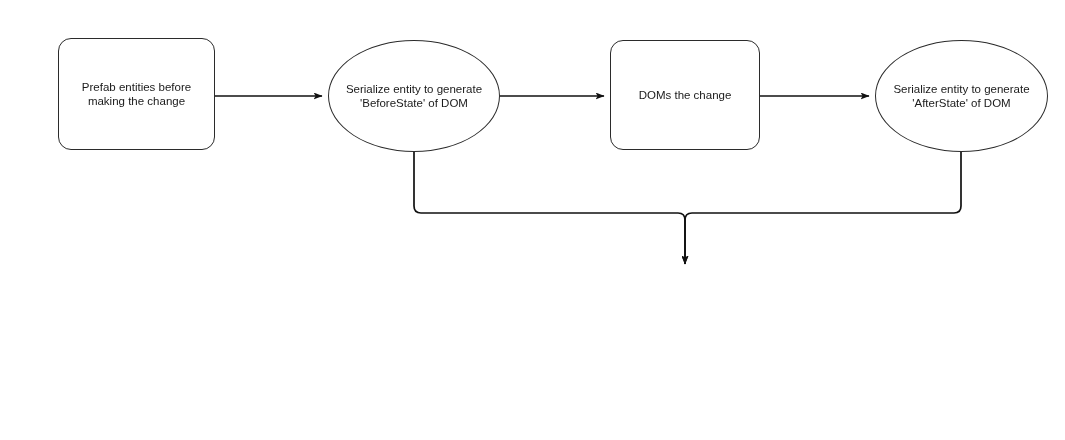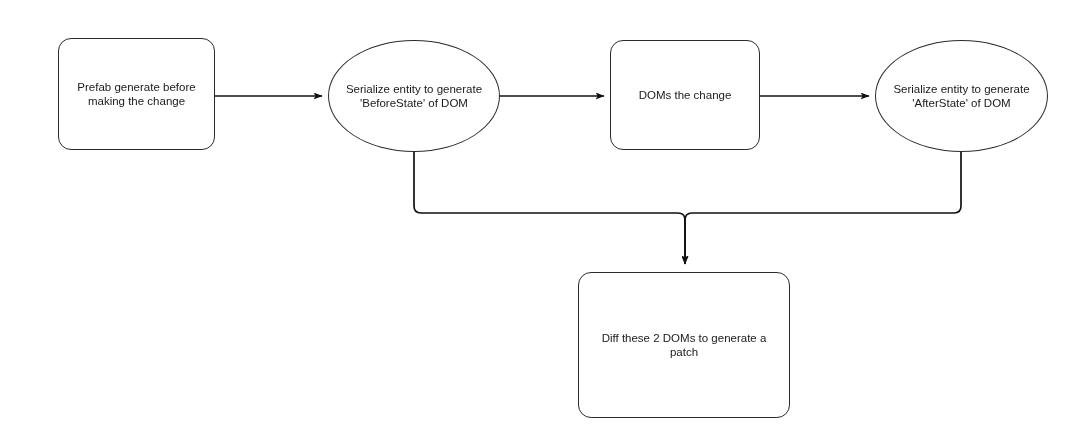--- a/index.html
+++ b/index.html
@@ -65,36 +65,32 @@
     <path d="M500,96 L604,96" fill="none" stroke="#111111" stroke-width="1.7" marker-end="url(#arrowhead)"></path>
 
     <path d="M760,96 L869,96" fill="none" stroke="#111111" stroke-width="1.7" marker-end="url(#arrowhead)"></path>
 
     <path d="M414,152 L414,206 Q414,213 421,213 L678,213 Q685,213 685,220 L685,264" fill="none" stroke="#111111" stroke-width="1.7" marker-end="url(#arrowhead)"></path>
 
     <path d="M961,152 L961,206 Q961,213 954,213 L692,213 Q685,213 685,220 L685,264" fill="none" stroke="#111111" stroke-width="1.7" marker-end="url(#arrowhead)"></path>
   </svg>
 
   <div class="node rect" style="left:58px; top:38px; width:157px; height:112px;">
-    <span class="node-label">Prefab generate before
+    <span class="node-label">Prefab entities before
 making the change</span>
   </div>
 
   <div class="node ellipse" style="left:328px; top:40px; width:172px; height:112px;">
     <span class="node-label">Serialize entity to generate
 'BeforeState' of DOM</span>
   </div>
 
   <div class="node rect" style="left:610px; top:40px; width:150px; height:110px;">
     <span class="node-label">DOMs the change</span>
   </div>
 
   <div class="node ellipse" style="left:875px; top:40px; width:173px; height:112px;">
     <span class="node-label">Serialize entity to generate
 'AfterState' of DOM</span>
   </div>
 
-  <div class="node rect" style="left:578px; top:272px; width:212px; height:146px;">
-    <span class="node-label">Diff these 2 DOMs to generate a
-patch</span>
-  </div>
 
 </div>
 
 </body></html>

